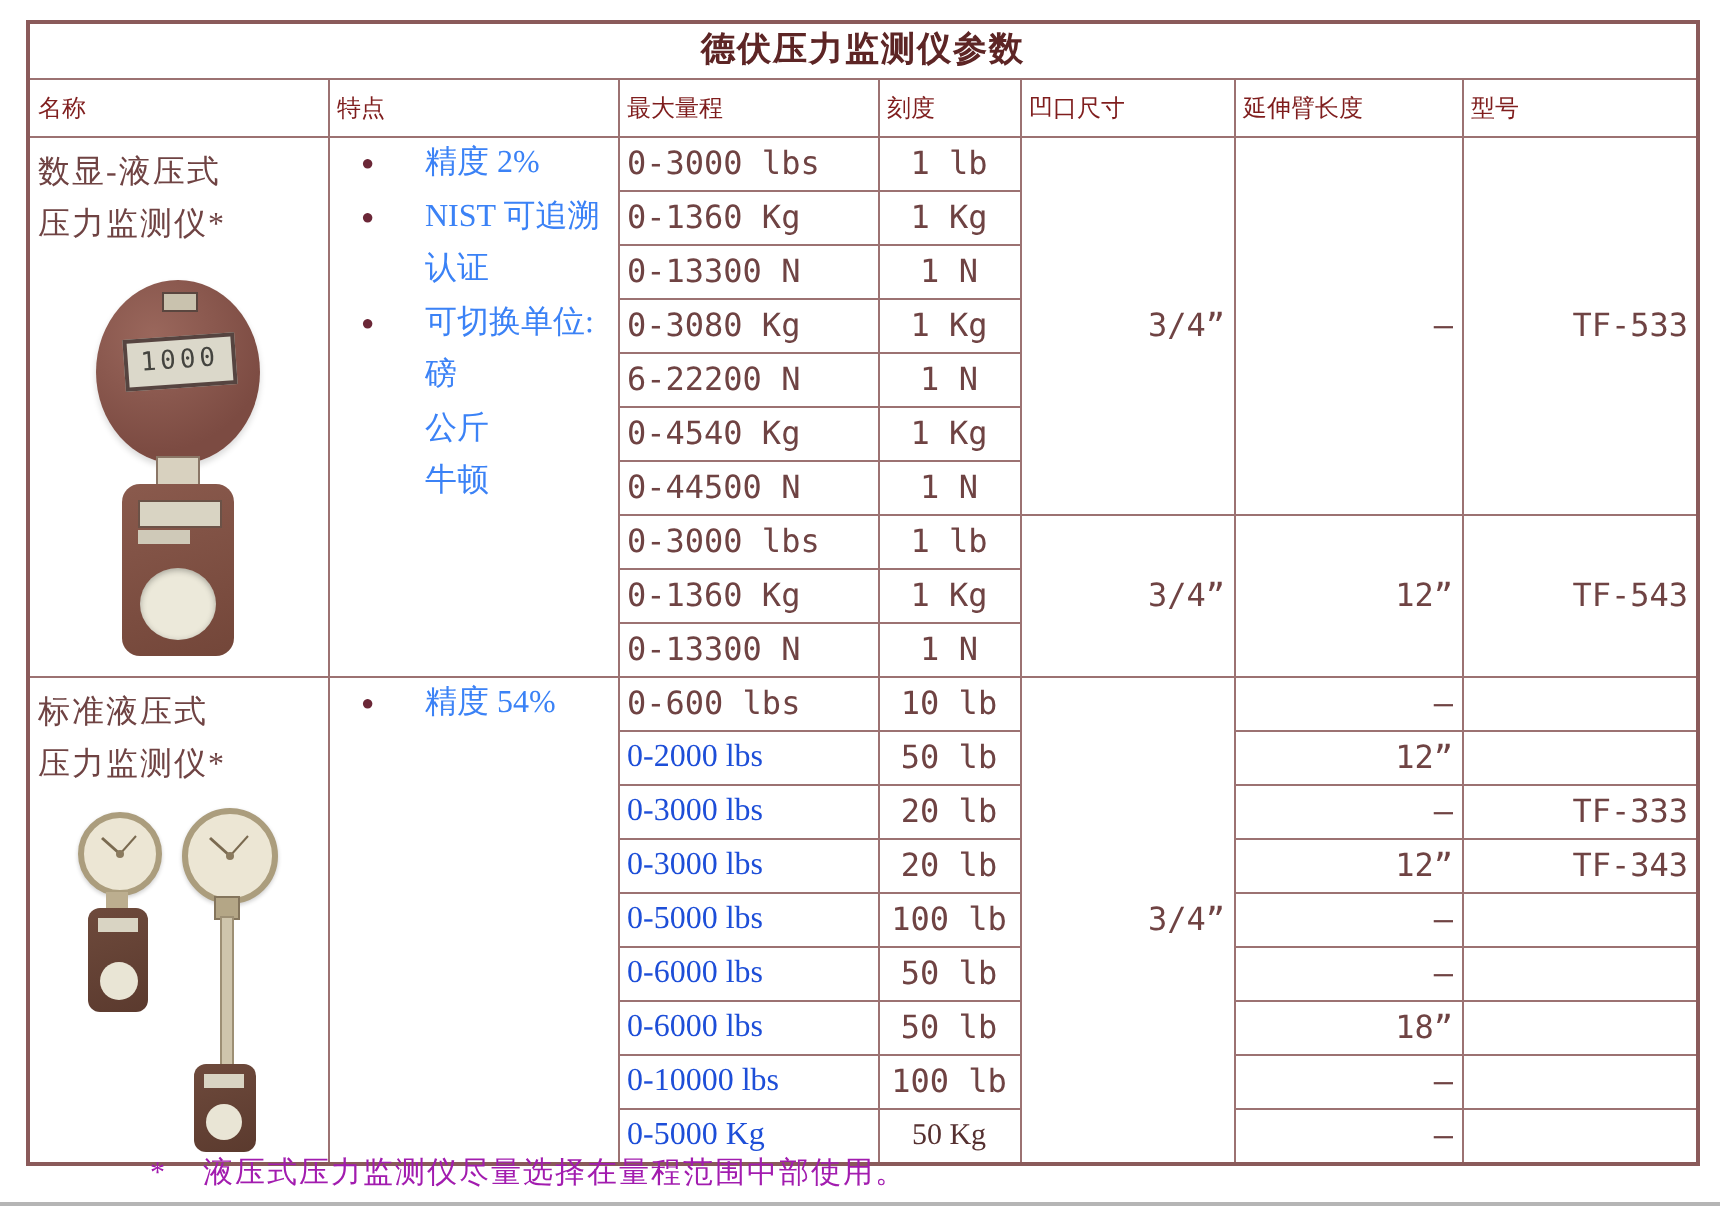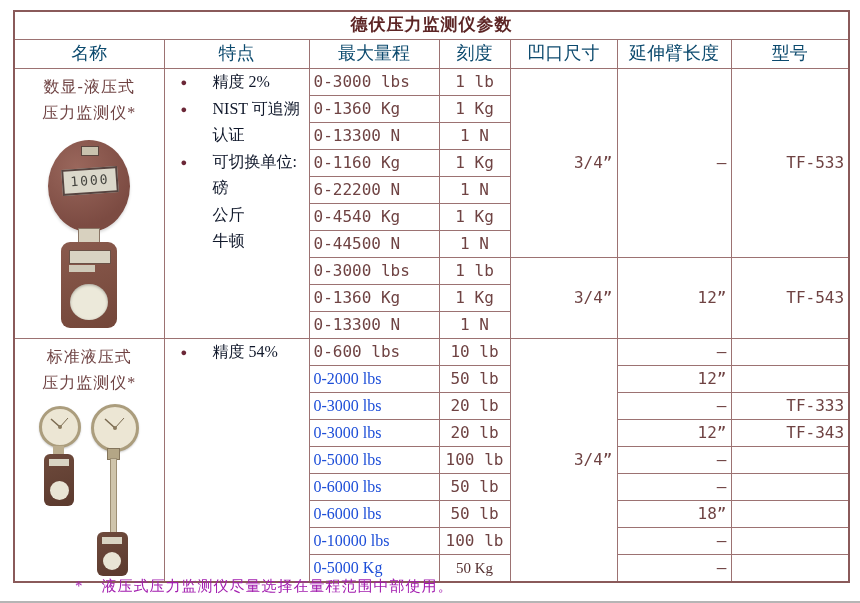--- a/index.html
+++ b/index.html
@@ -14,35 +14,35 @@
     position:absolute;left:13px;top:10px;width:835px;
     border-collapse:collapse;table-layout:fixed;
     border:2px solid #8a5a5a;
   }
   table.spec td{
     border:1px solid #9c7272;
     padding:0 4px;overflow:hidden;
     color:#6f4343;font-size:16px;line-height:1.2;
   }
   tr.rowT td{height:27px;text-align:center;font-weight:bold;font-size:17px;color:#5d2525;letter-spacing:1px;}
-  tr.rowH td{height:28px;text-align:center;font-size:18px;color:#0c4a6e;}
+  tr.rowH td{height:28px;text-align:left;font-size:12px;color:#7f1d1d;}
   tr.rowD td{height:26px;}
 
   td.cell-range{font-family:"DejaVu Sans Mono","Liberation Mono",monospace;font-size:14px;color:#7d5454;padding-left:14px;white-space:nowrap;}
   td.cell-scale{font-family:"DejaVu Sans Mono","Liberation Mono",monospace;font-size:14px;color:#7d5454;text-align:center;white-space:nowrap;}
   td.cell-mid{font-family:"DejaVu Sans Mono","Liberation Mono",monospace;font-size:14px;color:#7d5454;text-align:right;vertical-align:middle;}
   tr.serif-range td.cell-range{font-family:"Liberation Serif","DejaVu Serif",serif;font-size:16px;color:#1d4ed8;}
   tr.serif-scale td.cell-scale{font-family:"Liberation Serif","DejaVu Serif",serif;font-size:15px;color:#553030;}
 
   td.cell-name,td.cell-feat{vertical-align:top;}
-  .name-lines{padding-top:5px;text-align:center;}
+  .name-lines{padding-top:5px;}
   .name-line{display:block;line-height:26px;font-size:16px;color:#6f4343;letter-spacing:1px;}
 
   .feat-list{padding-top:0;}
-  .feat-line{position:relative;line-height:26.5px;font-size:16px;color:#0f172a;padding-left:44px;white-space:nowrap;}
+  .feat-line{position:relative;line-height:26.5px;font-size:16px;color:#3b82f6;padding-left:44px;white-space:nowrap;}
   .feat-line.has-bullet::before{
     content:"●";position:absolute;left:12px;top:0;
     font-size:11px;color:#6b2737;
   }
 
   .footnote{
     position:absolute;left:75px;top:577px;
     font-size:15px;color:#a21caf;letter-spacing:1px;white-space:nowrap;
   }
   .footnote .mark{margin-right:18px;}
@@ -170,21 +170,21 @@
   </tr>
   <tr class="rowD">
     <td class="cell-range">0-1360 Kg</td>
     <td class="cell-scale">1 Kg</td>
   </tr>
   <tr class="rowD">
     <td class="cell-range">0-13300 N</td>
     <td class="cell-scale">1 N</td>
   </tr>
   <tr class="rowD">
-    <td class="cell-range">0-1160 Kg</td>
+    <td class="cell-range">0-3080 Kg</td>
     <td class="cell-scale">1 Kg</td>
   </tr>
   <tr class="rowD">
     <td class="cell-range">6-22200 N</td>
     <td class="cell-scale">1 N</td>
   </tr>
   <tr class="rowD">
     <td class="cell-range">0-4540 Kg</td>
     <td class="cell-scale">1 Kg</td>
   </tr>

